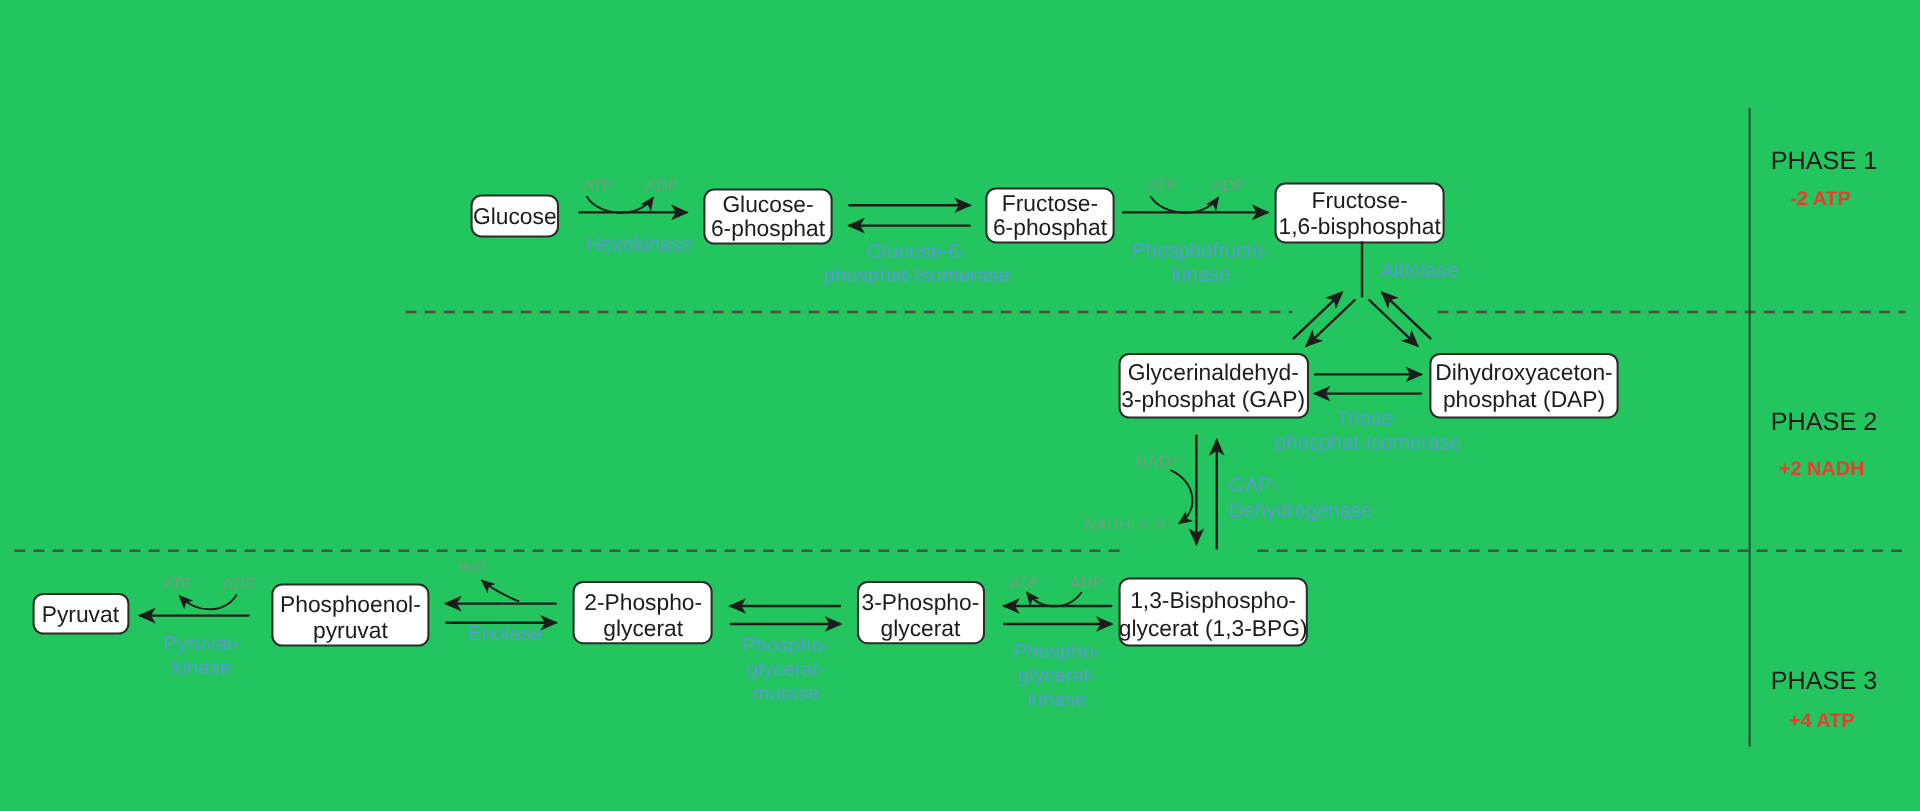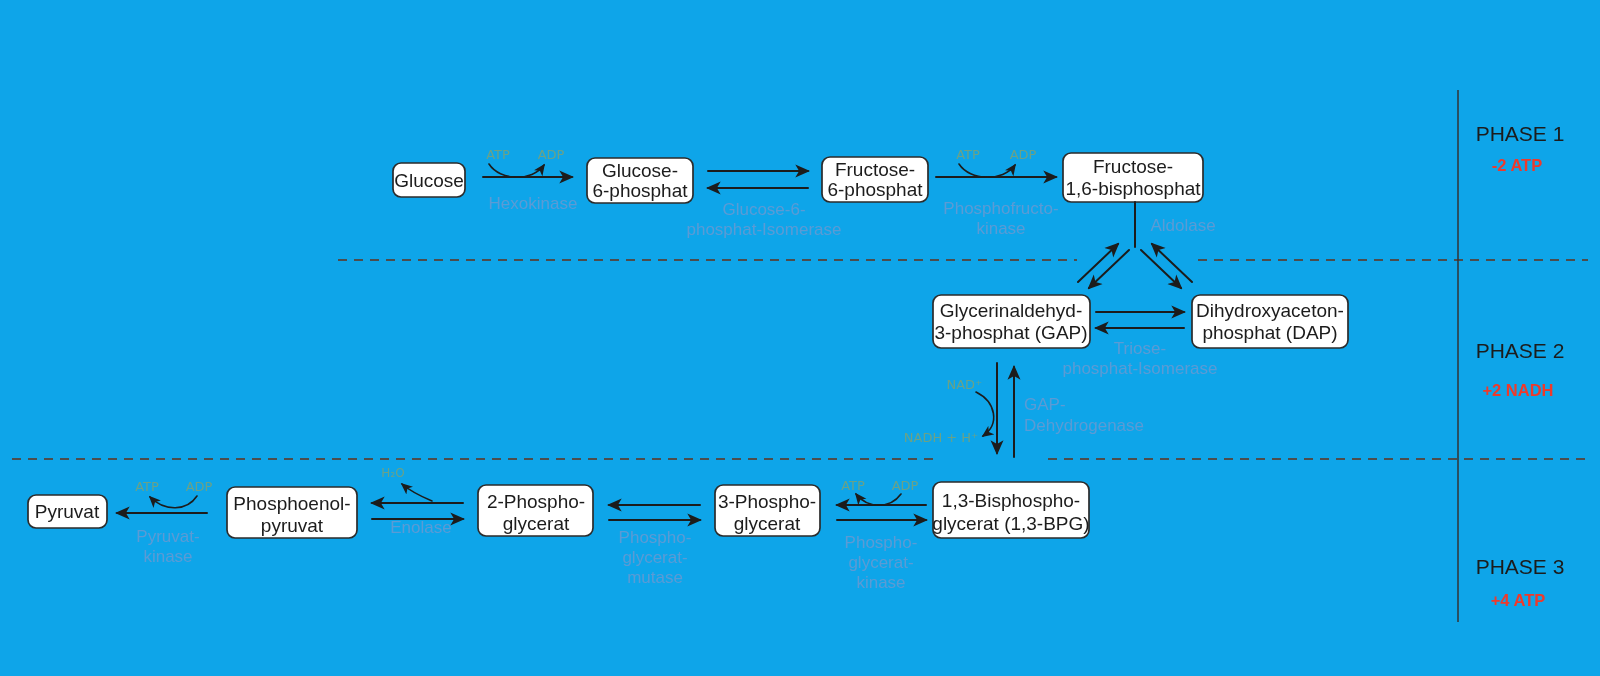--- a/index.html
+++ b/index.html
@@ -1,16 +1,16 @@
 <!DOCTYPE html>
 <html><head>
 <meta charset="utf-8">
 <style>
   html,body { margin:0; padding:0; background:#ffffff; }
-  .stage { position:relative; width:1600px; height:676px; background:#0ea5e9; overflow:hidden;
+  .stage { position:relative; width:1600px; height:676px; background:#22c55e; overflow:hidden;
            font-family:"Liberation Sans", sans-serif; }
   svg { display:block; }
   .box  { fill:#ffffff; stroke:#2b2b2b; stroke-width:1.7px; }
   .bt   { font-family:"Liberation Sans",sans-serif; font-size:19px; fill:#1c1c1c; text-anchor:middle; }
   .enz  { font-family:"Liberation Sans",sans-serif; font-size:17px; fill:#5b9bd5; text-anchor:middle; }
   .enzL { text-anchor:start; }
   .cof  { font-family:"DejaVu Sans","Liberation Sans",sans-serif; font-size:13px; fill:#6ba287; text-anchor:middle; }
   .cofE { text-anchor:end; }
   .h2o  { font-size:12px; }
   .ln   { stroke:#1c1c1c; stroke-width:2px; fill:none; stroke-linecap:round; }

